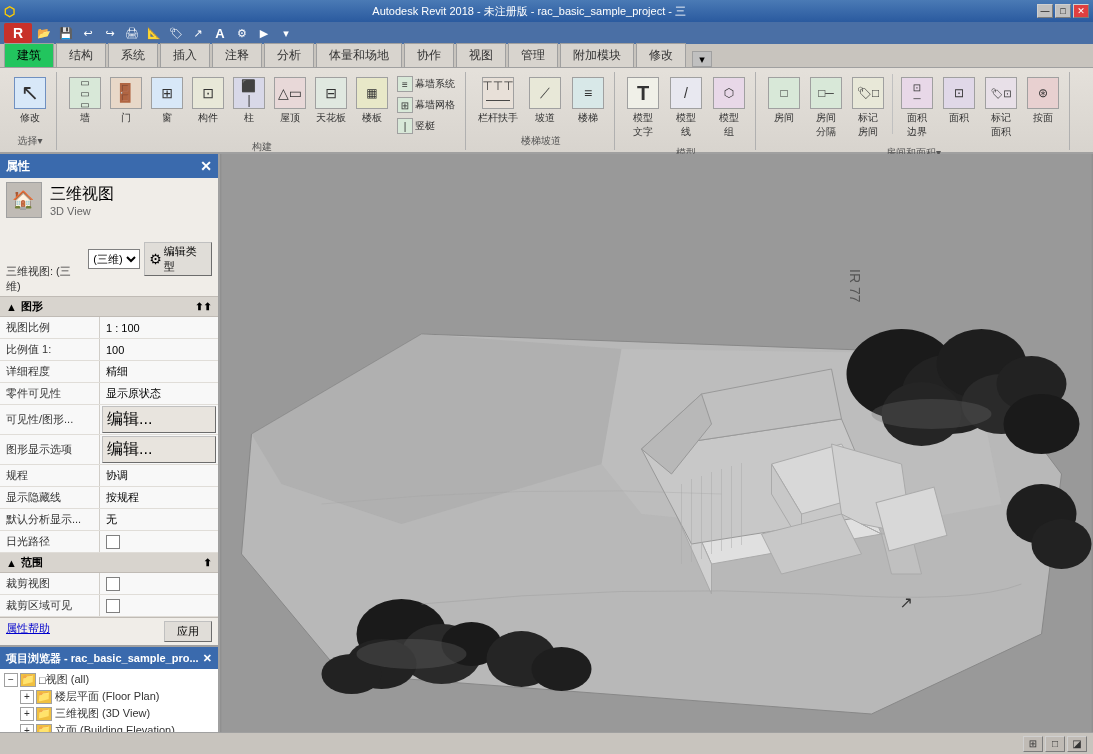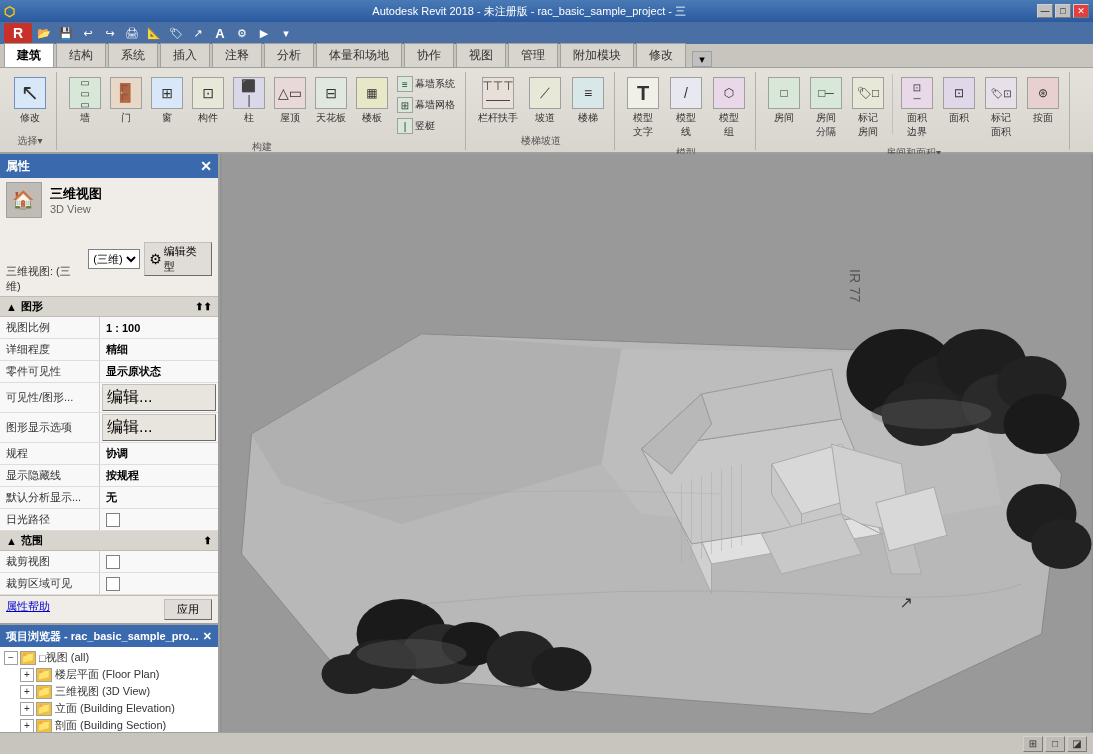--- a/index.html
+++ b/index.html
@@ -43,22 +43,22 @@
       padding: 3px 12px;
       cursor: pointer;
       font-size: 12px;
       background: #d8d4ce;
       border: 1px solid #a0a0a0;
       border-bottom: none;
       margin-right: 2px;
       color: #333;
     }
     .ribbon-tab.active {
-      background: #ffffff;
-      font-weight: bold;
+      background: #22c55e;
+      font-weight: normal;
       color: #000;
     }
     #ribbon-content {
       height: 86px;
       display: flex;
       align-items: center;
       padding: 4px 4px;
       gap: 2px;
     }
     .ribbon-group {
@@ -181,21 +181,21 @@
       background: #f0ede8;
     }
     .view-icon {
       width: 36px; height: 36px;
       background: #c0bbb5;
       border: 1px solid #a0a0a0;
       display: flex; align-items: center; justify-content: center;
       font-size: 18px;
     }
     .view-info { display: flex; flex-direction: column; }
-    .view-name { font-weight: bold; font-size: 13px; }
+    .view-name { font-weight: normal; font-size: 16px; }
     .view-sub { font-size: 11px; color: #666; }
 
     #view-selector-row {
       display: flex;
       align-items: center;
       padding: 2px 6px;
       gap: 4px;
       background: #f0ede8;
       border-bottom: 1px solid #c0bbb5;
     }
@@ -238,21 +238,21 @@
       font-size: 11px;
       color: #333;
       border-right: 1px solid #d0cdc8;
       display: flex; align-items: center;
     }
     .props-value {
       flex: 1;
       padding: 3px 6px;
       font-size: 11px;
       color: #000;
-      display: flex; align-items: center; font-weight: bold;
+      display: flex; align-items: center;
     }
     .props-value-btn {
       flex: 1;
       padding: 2px 4px;
       font-size: 16px;
       background: #e8e4de;
       border: 1px outset #c0c0c0;
       cursor: pointer;
       display: flex; align-items: center;
       margin: 1px 2px;
@@ -588,20 +588,24 @@
           <span>▲</span>
           <span>图形</span>
           <span style="margin-left:auto;font-size:10px;">⬆⬆</span>
         </div>
 
         <div class="props-row">
           <span class="props-label">视图比例</span>
           <span class="props-value">1 : 100</span>
         </div>
         <div class="props-row">
+          <span class="props-label">比例值 1:</span>
+          <span class="props-value">100</span>
+        </div>
+        <div class="props-row">
           <span class="props-label">详细程度</span>
           <span class="props-value">精细</span>
         </div>
         <div class="props-row">
           <span class="props-label">零件可见性</span>
           <span class="props-value">显示原状态</span>
         </div>
         <div class="props-row">
           <span class="props-label">可见性/图形...</span>
           <div class="props-value-btn">编辑...</div>

